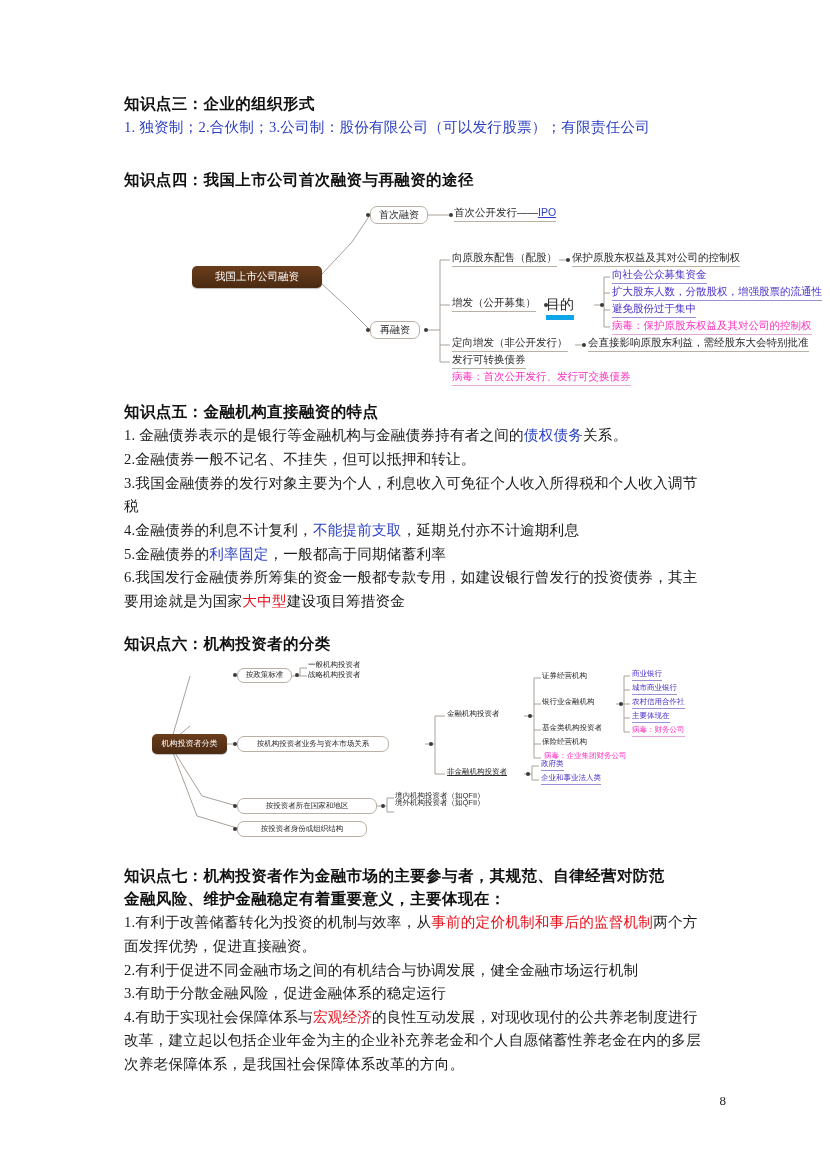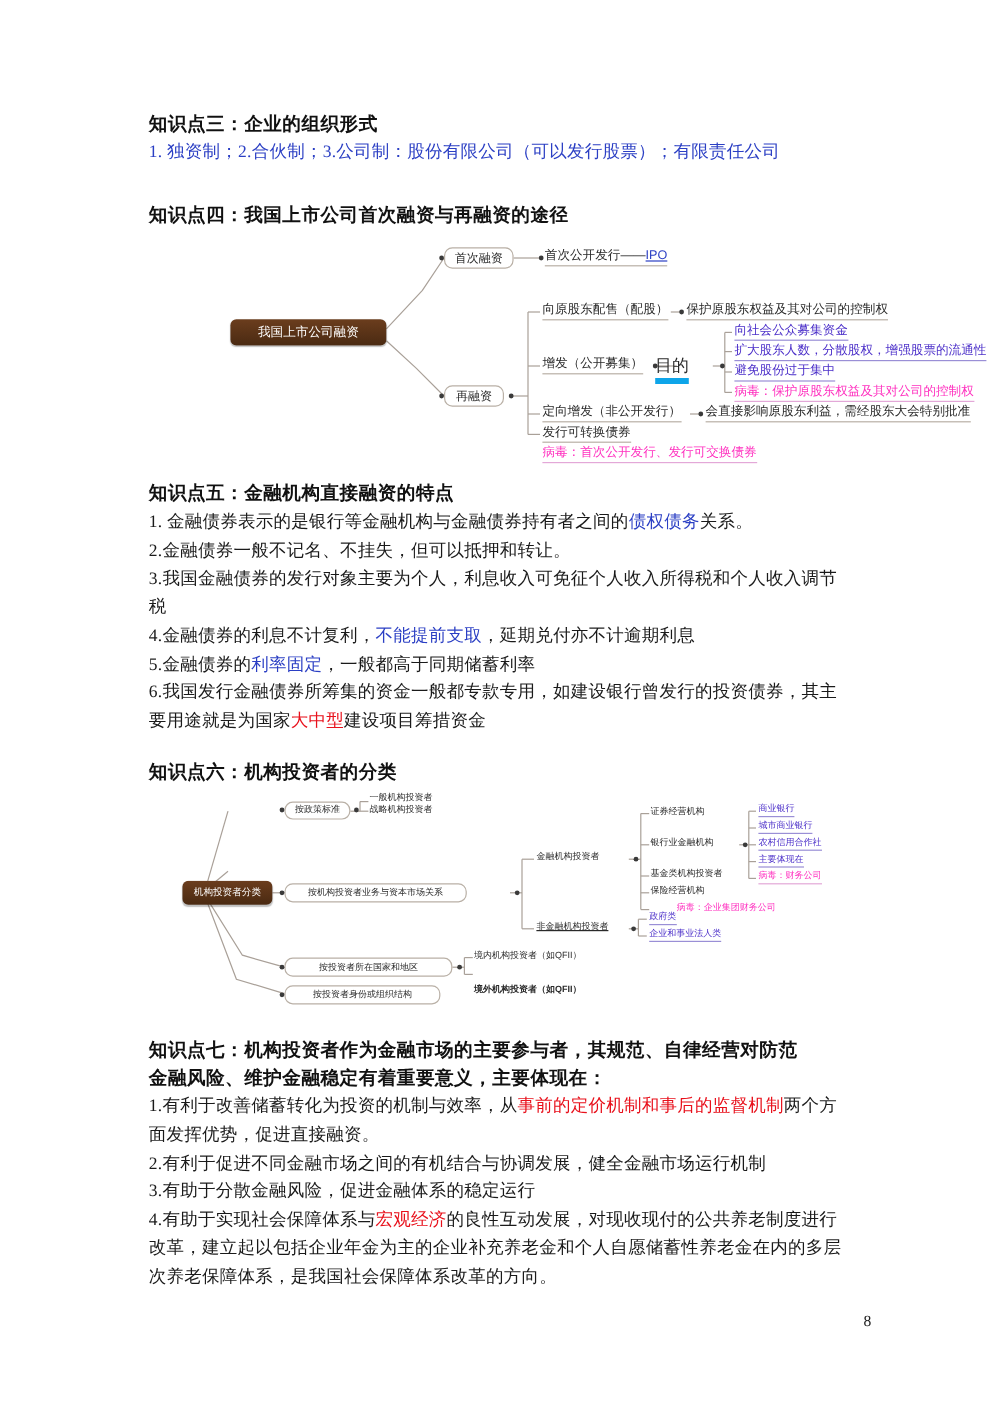--- a/index.html
+++ b/index.html
@@ -295,38 +295,38 @@
 
       <div class="mm-text plain" style="left:315px; top:43px; font-size:7.5px;">金融机构投资者</div>
       <div class="mm-text plain" style="left:315px; top:101px; font-size:7.5px;text-decoration:underline;">非金融机构投资者</div>
       <div class="mm-dot" style="left:396px; top:48px;"></div>
       <div class="mm-dot" style="left:394px; top:106px;"></div>
 
       <div class="mm-text plain" style="left:410px; top:5px; font-size:7.5px;">证券经营机构</div>
       <div class="mm-text plain" style="left:410px; top:31px; font-size:7.5px;">银行业金融机构</div>
       <div class="mm-text plain" style="left:410px; top:57px; font-size:7.5px;">基金类机构投资者</div>
       <div class="mm-text plain" style="left:410px; top:71px; font-size:7.5px;">保险经营机构</div>
-      <div class="mm-text v-pink" style="left:432px; top:85px; font-size:7.5px; border-bottom:none;">病毒：企业集团财务公司</div>
+      <div class="mm-text v-pink" style="left:412px; top:85px; font-size:7.5px; border-bottom:none;">病毒：企业集团财务公司</div>
       <div class="mm-dot" style="left:487px; top:36px;"></div>
 
       <div class="mm-text v-blue" style="left:500px; top:3px; font-size:7.5px;">商业银行</div>
       <div class="mm-text v-blue" style="left:500px; top:17px; font-size:7.5px;">城市商业银行</div>
       <div class="mm-text v-blue" style="left:500px; top:31px; font-size:7.5px;">农村信用合作社</div>
       <div class="mm-text v-blue" style="left:500px; top:45px; font-size:7.5px;">主要体现在</div>
       <div class="mm-text v-pink" style="left:500px; top:59px; font-size:7.5px;">病毒：财务公司</div>
 
       <div class="mm-text v-blue" style="left:409px; top:93px; font-size:7.5px;">政府类</div>
       <div class="mm-text v-blue" style="left:409px; top:107px; font-size:7.5px;">企业和事业法人类</div>
 
       <div class="mm-box" style="left:105px; top:132px; width:140px; height:16px; font-size:7.5px;">按投资者所在国家和地区</div>
       <div class="mm-dot" style="left:101px; top:138px;"></div>
       <div class="mm-dot" style="left:249px; top:138px;"></div>
 
       <div class="mm-text plain" style="left:263px; top:125px; font-size:7.5px;">境内机构投资者（如QFII）</div>
-      <div class="mm-text plain" style="left:263px; top:154px; font-size:7.5px;font-weight:bold;">境外机构投资者（如QFII）</div>
+      <div class="mm-text plain" style="left:263px; top:132px; font-size:7.5px;">境外机构投资者（如QFII）</div>
 
       <div class="mm-box" style="left:105px; top:155px; width:130px; height:16px; font-size:7.5px;">按投资者身份或组织结构</div>
       <div class="mm-dot" style="left:101px; top:161px;"></div>
     </div>
 
     <div class="spacer-md"></div>
 
     <div class="heading tight">知识点七：机构投资者作为金融市场的主要参与者，其规范、自律经营对防范</div>
     <div class="heading">金融风险、维护金融稳定有着重要意义，主要体现在：</div>
     <div>

